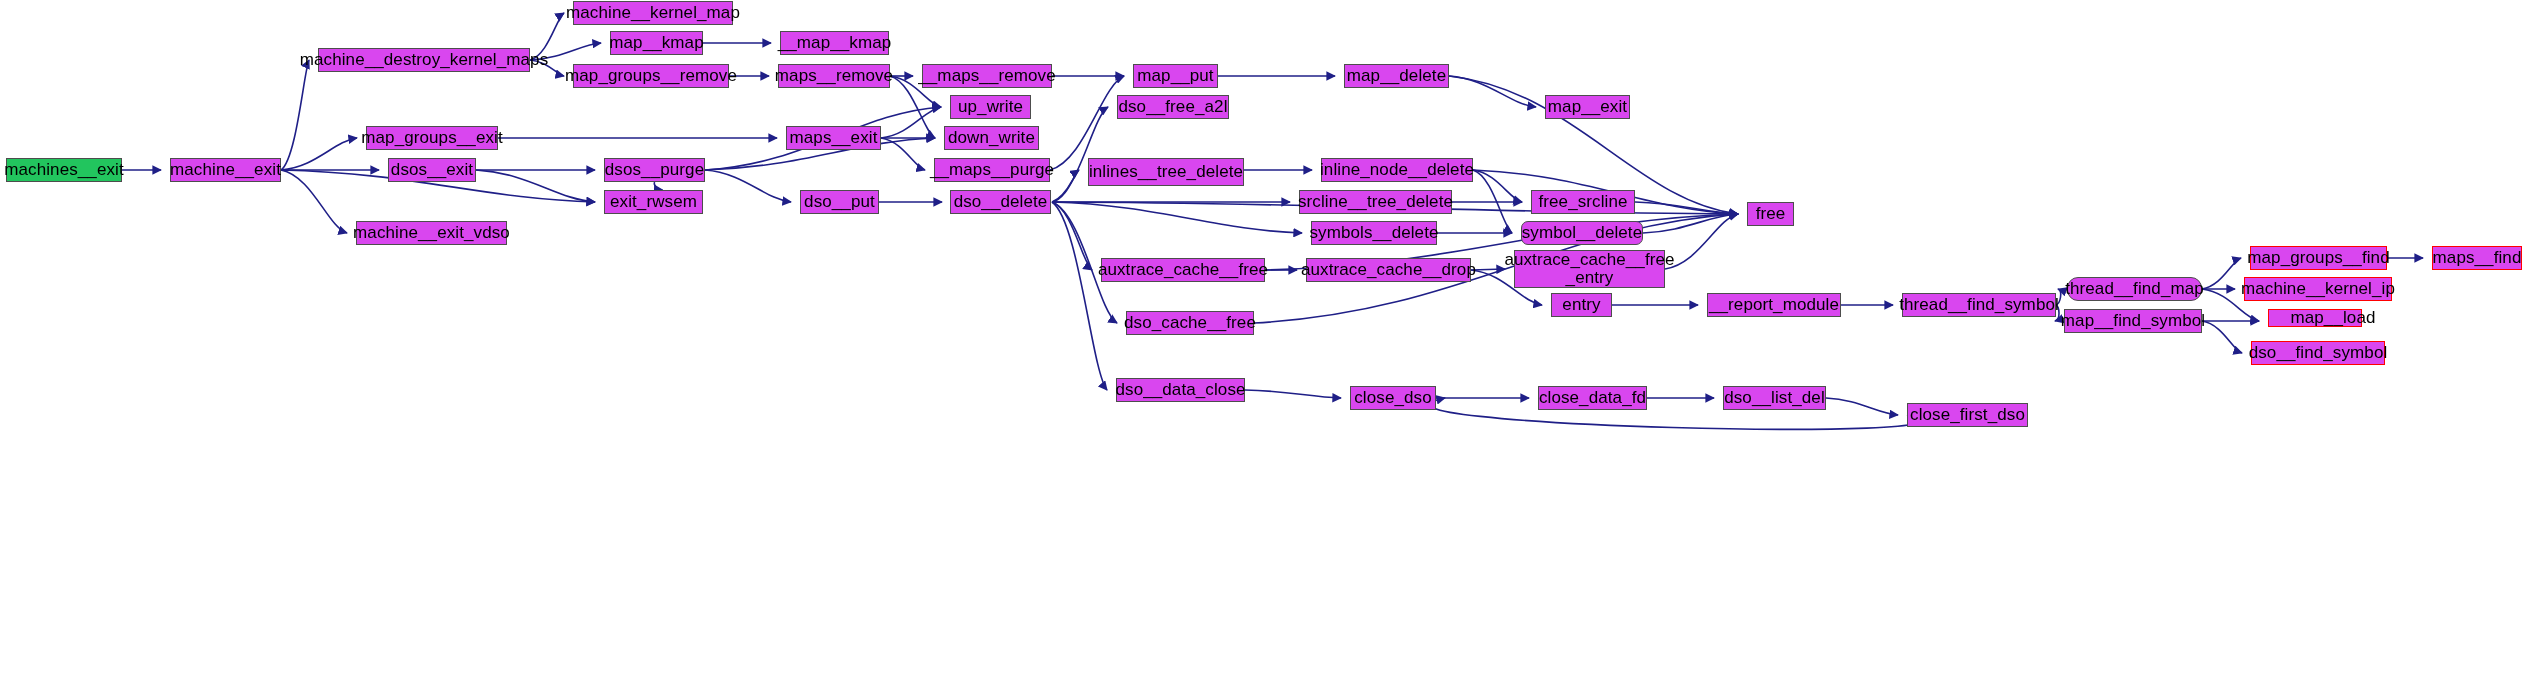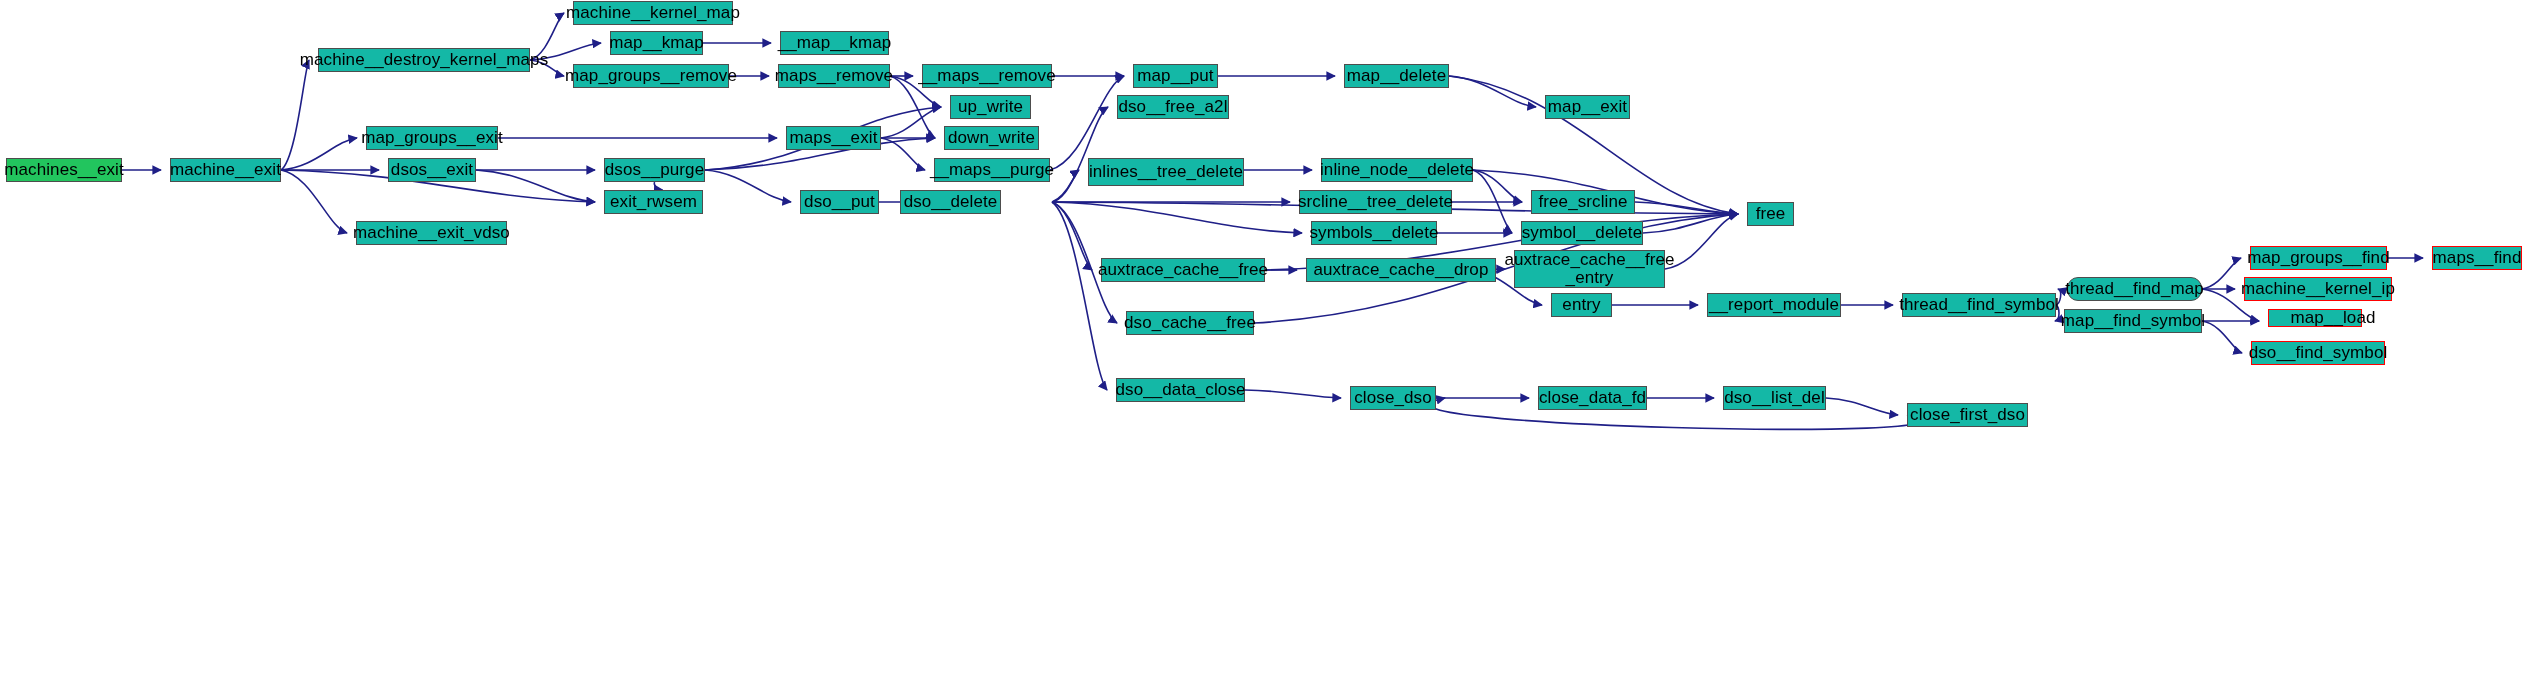--- a/index.html
+++ b/index.html
@@ -18,21 +18,21 @@
     width:2525px; height:687px;
     pointer-events:none;
   }
   .node{
     position:absolute;
     box-sizing:border-box;
     display:flex;
     align-items:center;
     justify-content:center;
     text-align:center;
-    background:#14b8a6;
+    background:#d946ef;
     border:1px solid #4d4d4d;
     color:#000000;
     font-size:17px;
     line-height:1.08;
     white-space:pre-line;
     letter-spacing:0.1px;
     z-index:5;
   }
   .node.root{
     background:#22c55e;
@@ -135,35 +135,35 @@
       <div class="node" style="left: 780px; top: 31px; width: 109px; height: 24px;">__map__kmap</div>
       <div class="node" style="left: 778px; top: 64px; width: 112px; height: 24px;">maps__remove</div>
       <div class="node" style="left: 786px; top: 126px; width: 95px; height: 24px;">maps__exit</div>
       <div class="node" style="left: 604px; top: 158px; width: 101px; height: 24px;">dsos__purge</div>
       <div class="node" style="left: 604px; top: 190px; width: 99px; height: 24px;">exit_rwsem</div>
       <div class="node" style="left: 800px; top: 190px; width: 79px; height: 24px;">dso__put</div>
       <div class="node" style="left: 922px; top: 64px; width: 130px; height: 24px;">__maps__remove</div>
       <div class="node" style="left: 950px; top: 95px; width: 81px; height: 24px;">up_write</div>
       <div class="node" style="left: 944px; top: 126px; width: 95px; height: 24px;">down_write</div>
       <div class="node" style="left: 934px; top: 158px; width: 116px; height: 24px;">__maps__purge</div>
-      <div class="node" style="left: 900px; top: 190px; width: 101px; height: 24px;">dso__delete</div>
+      <div class="node" style="left: 950px; top: 190px; width: 101px; height: 24px;">dso__delete</div>
       <div class="node" style="left: 1133px; top: 64px; width: 85px; height: 24px;">map__put</div>
       <div class="node" style="left: 1117px; top: 95px; width: 112px; height: 24px;">dso__free_a2l</div>
       <div class="node" style="left: 1088px; top: 158px; width: 156px; height: 28px;">inlines__tree_delete</div>
       <div class="node" style="left: 1299px; top: 190px; width: 153px; height: 24px;">srcline__tree_delete</div>
       <div class="node" style="left: 1311px; top: 221px; width: 126px; height: 24px;">symbols__delete</div>
       <div class="node" style="left: 1101px; top: 258px; width: 164px; height: 24px;">auxtrace_cache__free</div>
       <div class="node" style="left: 1126px; top: 311px; width: 128px; height: 24px;">dso_cache__free</div>
       <div class="node" style="left: 1116px; top: 378px; width: 129px; height: 24px;">dso__data_close</div>
       <div class="node" style="left: 1344px; top: 64px; width: 105px; height: 24px;">map__delete</div>
       <div class="node" style="left: 1321px; top: 158px; width: 152px; height: 24px;">inline_node__delete</div>
-      <div class="node" style="left: 1306px; top: 258px; width: 190px; height: 24px; text-align: right;">auxtrace_cache__drop</div>
+      <div class="node" style="left: 1306px; top: 258px; width: 165px; height: 24px; text-align: right;">auxtrace_cache__drop</div>
       <div class="node" style="left: 1545px; top: 95px; width: 85px; height: 24px;">map__exit</div>
       <div class="node" style="left: 1531px; top: 190px; width: 104px; height: 24px;">free_srcline</div>
-      <div class="node" style="left: 1521px; top: 221px; width: 122px; height: 24px;">symbol__delete</div>
+      <div class="node" style="left: 1521px; top: 221px; width: 122px; height: 24px; border-radius: 7px;">symbol__delete</div>
       <div class="node" style="left: 1514px; top: 250px; width: 151px; height: 38px;">auxtrace_cache__free
 _entry</div>
       <div class="node" style="left: 1551px; top: 293px; width: 61px; height: 24px;">entry</div>
       <div class="node" style="left: 1747px; top: 202px; width: 47px; height: 24px;">free</div>
       <div class="node" style="left: 1707px; top: 293px; width: 134px; height: 24px;">__report_module</div>
       <div class="node" style="left: 1902px; top: 293px; width: 154px; height: 24px;">thread__find_symbol</div>
       <div class="node" style="left: 2067px; top: 277px; width: 135px; height: 24px; border-radius: 11px;">thread__find_map</div>
       <div class="node" style="left: 2064px; top: 309px; width: 138px; height: 24px;">map__find_symbol</div>
       <div class="node red" style="left: 2250px; top: 246px; width: 137px; height: 24px;">map_groups__find</div>
       <div class="node red" style="left: 2432px; top: 246px; width: 90px; height: 24px;">maps__find</div>

